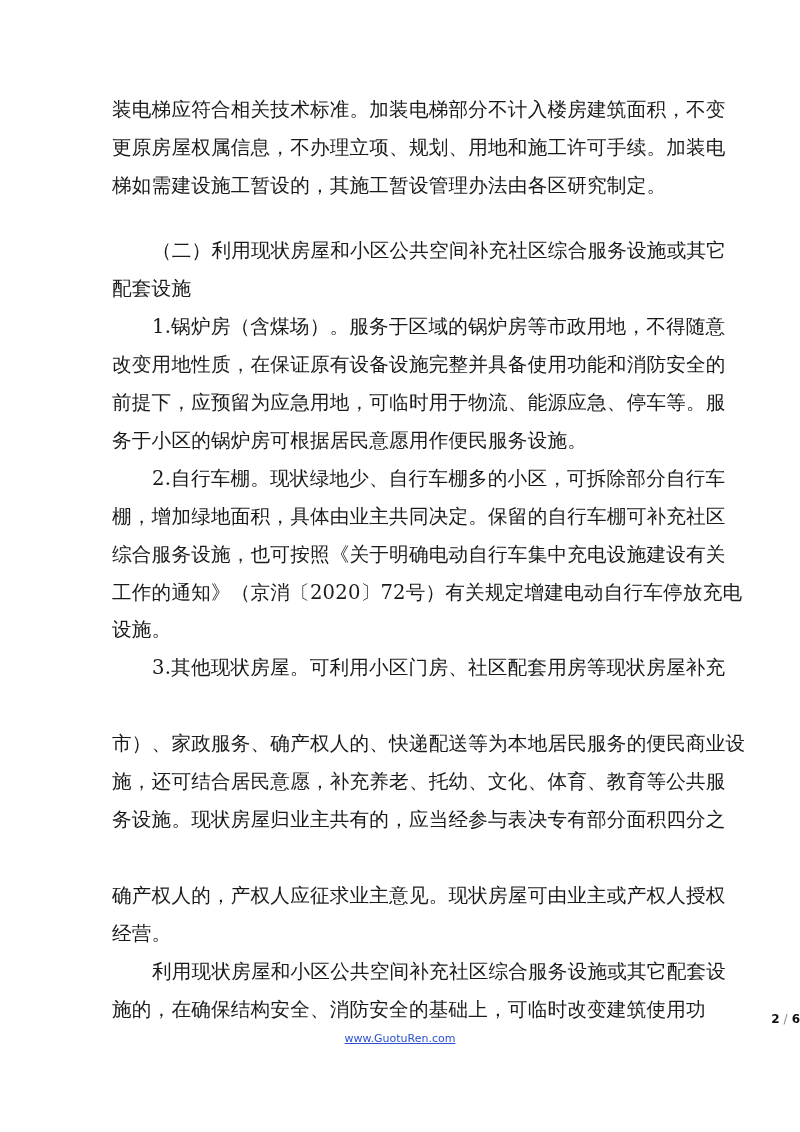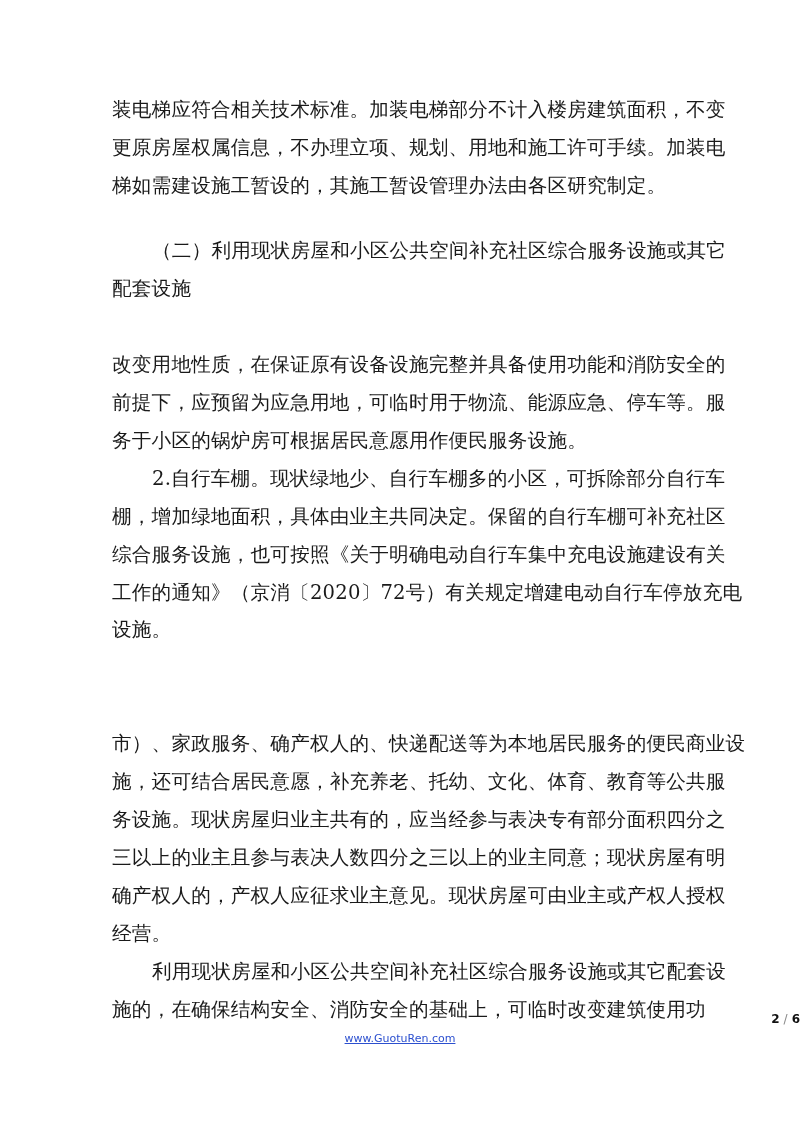--- a/index.html
+++ b/index.html
@@ -18,32 +18,33 @@
 </style>
 </head>
 <body>
 
 <div class="page">
   <div class="line" style="top:98px">装电梯应符合相关技术标准。加装电梯部分不计入楼房建筑面积，不变</div>
   <div class="line" style="top:136px">更原房屋权属信息，不办理立项、规划、用地和施工许可手续。加装电</div>
   <div class="line" style="top:174px">梯如需建设施工暂设的，其施工暂设管理办法由各区研究制定。</div>
   <div class="line indent" style="top:239px">（二）利用现状房屋和小区公共空间补充社区综合服务设施或其它</div>
   <div class="line" style="top:277px">配套设施</div>
+  <div class="line indent" style="top:315px">1.锅炉房（含煤场）。服务于区域的锅炉房等市政用地，不得随意</div>
   <div class="line" style="top:353px">改变用地性质，在保证原有设备设施完整并具备使用功能和消防安全的</div>
   <div class="line" style="top:391px">前提下，应预留为应急用地，可临时用于物流、能源应急、停车等。服</div>
   <div class="line" style="top:429px">务于小区的锅炉房可根据居民意愿用作便民服务设施。</div>
   <div class="line indent" style="top:467px">2.自行车棚。现状绿地少、自行车棚多的小区，可拆除部分自行车</div>
   <div class="line" style="top:505px">棚，增加绿地面积，具体由业主共同决定。保留的自行车棚可补充社区</div>
   <div class="line" style="top:543px">综合服务设施，也可按照《关于明确电动自行车集中充电设施建设有关</div>
   <div class="line" style="top:581px">工作的通知》（京消〔2020〕72号）有关规定增建电动自行车停放充电</div>
   <div class="line" style="top:618px">设施。</div>
+  <div class="line indent" style="top:656px">3.其他现状房屋。可利用小区门房、社区配套用房等现状房屋补充</div>
   <div class="line" style="top:732px">市）、家政服务、确产权人的、快递配送等为本地居民服务的便民商业设</div>
   <div class="line" style="top:770px">施，还可结合居民意愿，补充养老、托幼、文化、体育、教育等公共服</div>
   <div class="line" style="top:808px">务设施。现状房屋归业主共有的，应当经参与表决专有部分面积四分之</div>
-  <div class="line" style="top:846px">三以上的业主且参与表决人数四分之三以上的业主同意；现状房屋有明</div>
   <div class="line" style="top:884px">确产权人的，产权人应征求业主意见。现状房屋可由业主或产权人授权</div>
   <div class="line" style="top:922px">经营。</div>
   <div class="line indent" style="top:960px">利用现状房屋和小区公共空间补充社区综合服务设施或其它配套设</div>
   <div class="line" style="top:998px">施的，在确保结构安全、消防安全的基础上，可临时改变建筑使用功</div>
 
   <div class="footer-page" style="top:1012px">
     <span>2</span><span class="sep">/</span><span>6</span>
   </div>
   <div class="footer-link" style="top:1032px">
     <a href="#">www.GuotuRen.com</a>

